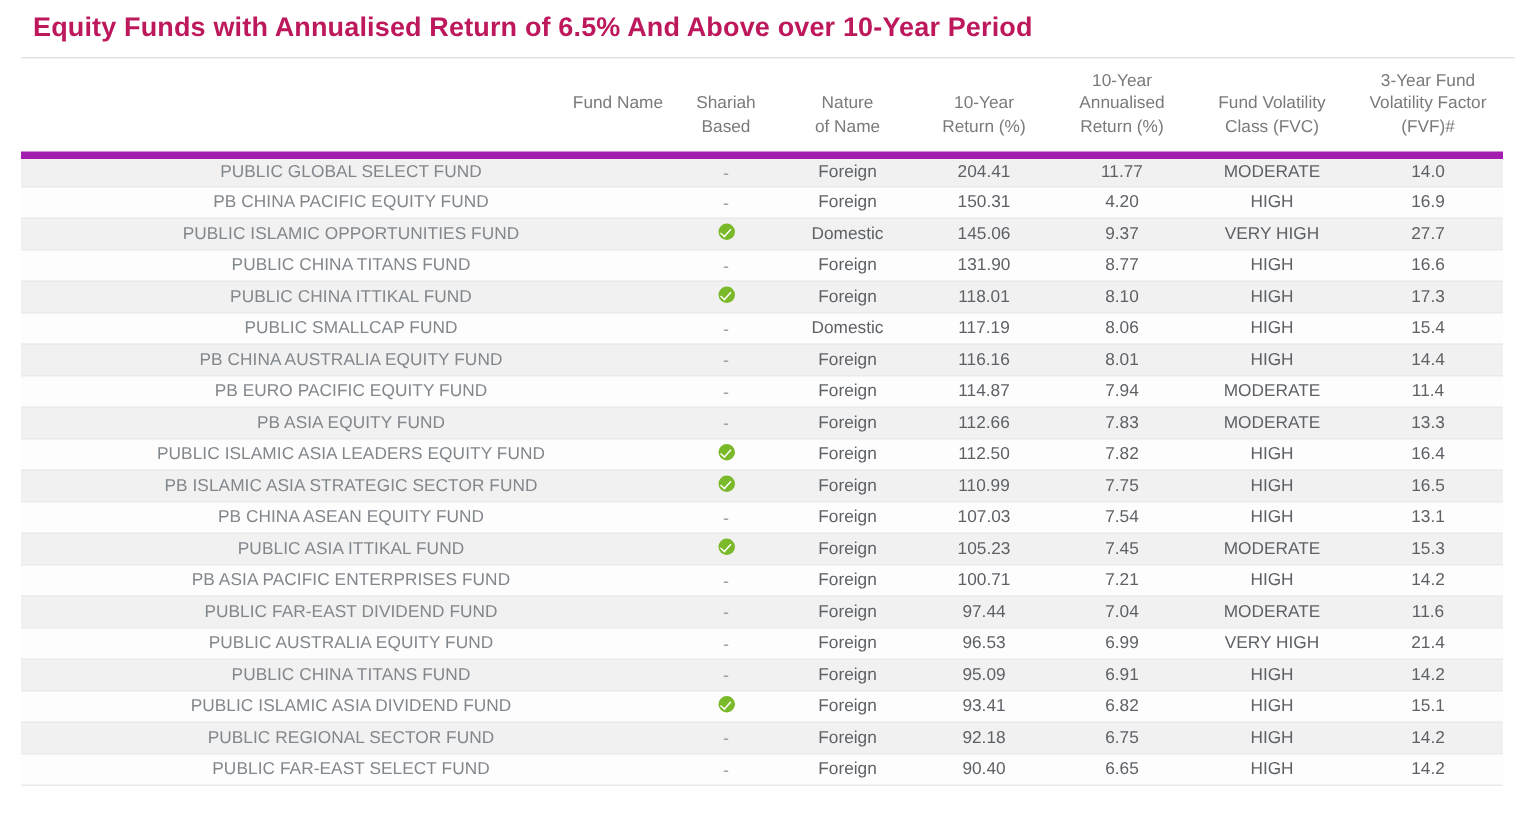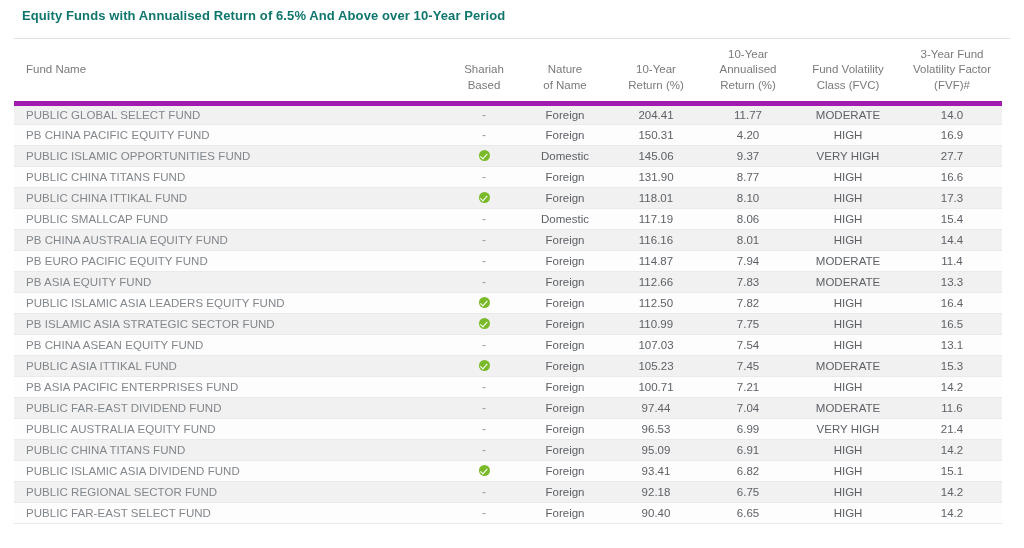--- a/index.html
+++ b/index.html
@@ -14,23 +14,23 @@
     position: relative;
     width: 1024px;
     height: 548px;
     background: #ffffff;
     overflow: hidden;
   }
   .page-title {
     position: absolute;
     left: 22px;
     top: 8px;
-    font-size: 13px;
+    font-size: 18px;
     font-weight: bold;
-    color: #0f766e;
+    color: #be185d;
     letter-spacing: 0.1px;
     white-space: nowrap;
   }
   .title-rule {
     position: absolute;
     left: 14px;
     top: 38px;
     width: 996px;
     height: 1px;
     background: #e2e2e2;
@@ -48,36 +48,36 @@
     font-weight: normal;
     color: #7a7a7a;
     padding: 6px 6px 8px 6px;
     vertical-align: bottom;
     line-height: 1.33;
     text-align: center;
     border-bottom: 5px solid #a21caf;
     background: #ffffff;
   }
   table.funds thead th.col-name {
-    text-align: left;
+    text-align: right;
     padding-left: 12px;
     vertical-align: middle;
   }
   table.funds tbody td {
     font-size: 11.5px;
     color: #5d6166;
     height: 21px;
     padding: 0 6px;
     text-align: center;
     vertical-align: middle;
     white-space: nowrap;
     border-bottom: 1px solid #eaeaea;
   }
   table.funds tbody td.name {
-    text-align: left;
+    text-align: center;
     padding-left: 12px;
     color: #82878c;
     letter-spacing: 0.05px;
   }
   table.funds tbody tr:nth-child(odd) td { background: #f1f1f1; }
   table.funds tbody tr:nth-child(even) td { background: #fdfdfd; }
   .dash { color: #9a9ea2; font-size: 12px; }
   .check-icon {
     display: inline-block;
     width: 11px;

